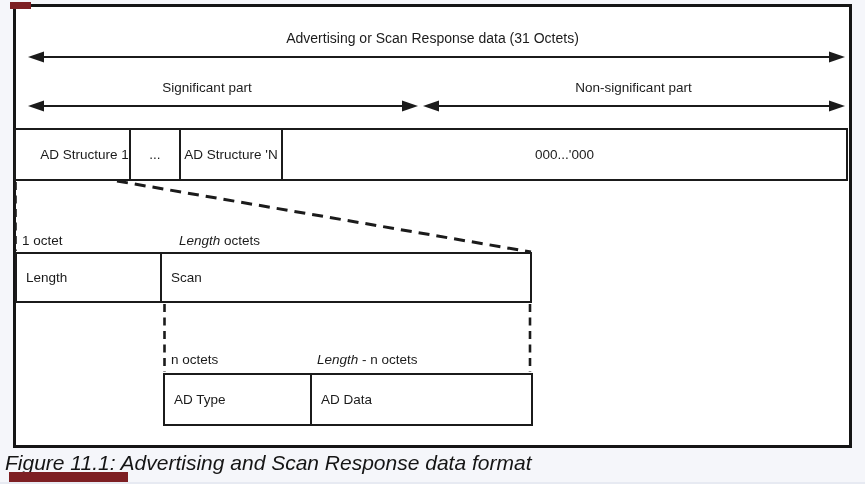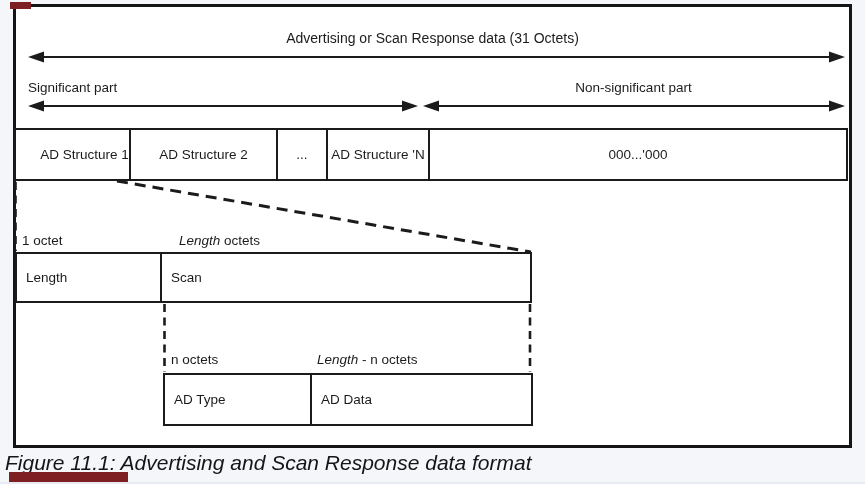--- a/index.html
+++ b/index.html
@@ -12,21 +12,21 @@
   .page{position:absolute;inset:0;}
   .frame{
     position:absolute;left:13px;top:4px;width:839px;height:444px;
     box-sizing:border-box;border:3px solid #151515;background:#ffffff;
   }
   .lines{position:absolute;left:0;top:0;width:865px;height:484px;pointer-events:none;}
   .lbl{
     position:absolute;font-size:13.5px;line-height:16px;white-space:nowrap;
   }
   .arrow-label-top{left:13px;top:30px;width:839px;text-align:center;font-size:14px;}
-  .sig-label{left:28px;top:80px;width:390px;text-align:left;}
+  .sig-label{left:12px;top:80px;width:390px;text-align:center;}
   .nonsig-label{left:422px;top:80px;width:423px;text-align:center;}
   .struct-row{
     position:absolute;left:14px;top:128px;width:834px;height:53px;
     box-sizing:border-box;border:2px solid #1b1b1b;display:flex;background:#fff;
   }
   .cell{
     box-sizing:border-box;display:flex;align-items:center;justify-content:center;
     font-size:13.5px;white-space:nowrap;overflow:hidden;
   }
   .cell.rb{border-right:2px solid #1b1b1b;}
@@ -95,21 +95,20 @@
       <line x1="530" y1="304" x2="530" y2="372" stroke-width="2.6" stroke-dasharray="8 5.5"></line>
     </g>
   </svg>
 
   <div class="lbl arrow-label-top">Advertising or Scan Response data (31 Octets)</div>
   <div class="lbl sig-label">Significant part</div>
   <div class="lbl nonsig-label">Non-significant part</div>
 
   <div class="struct-row">
     <div class="cell rb c1">AD Structure 1</div>
-    <div class="cell rb c2">AD Structure 2</div>
     <div class="cell rb c3">...</div>
     <div class="cell rb c4">AD Structure 'N</div>
     <div class="cell c5">000...'000</div>
   </div>
 
   <div class="lbl octet-labels-1">1 octet</div>
   <div class="lbl octet-labels-2"><span class="em">Length</span><span> octets</span></div>
 
   <div class="lenbox">
     <div class="cell rb cl">Length</div>

